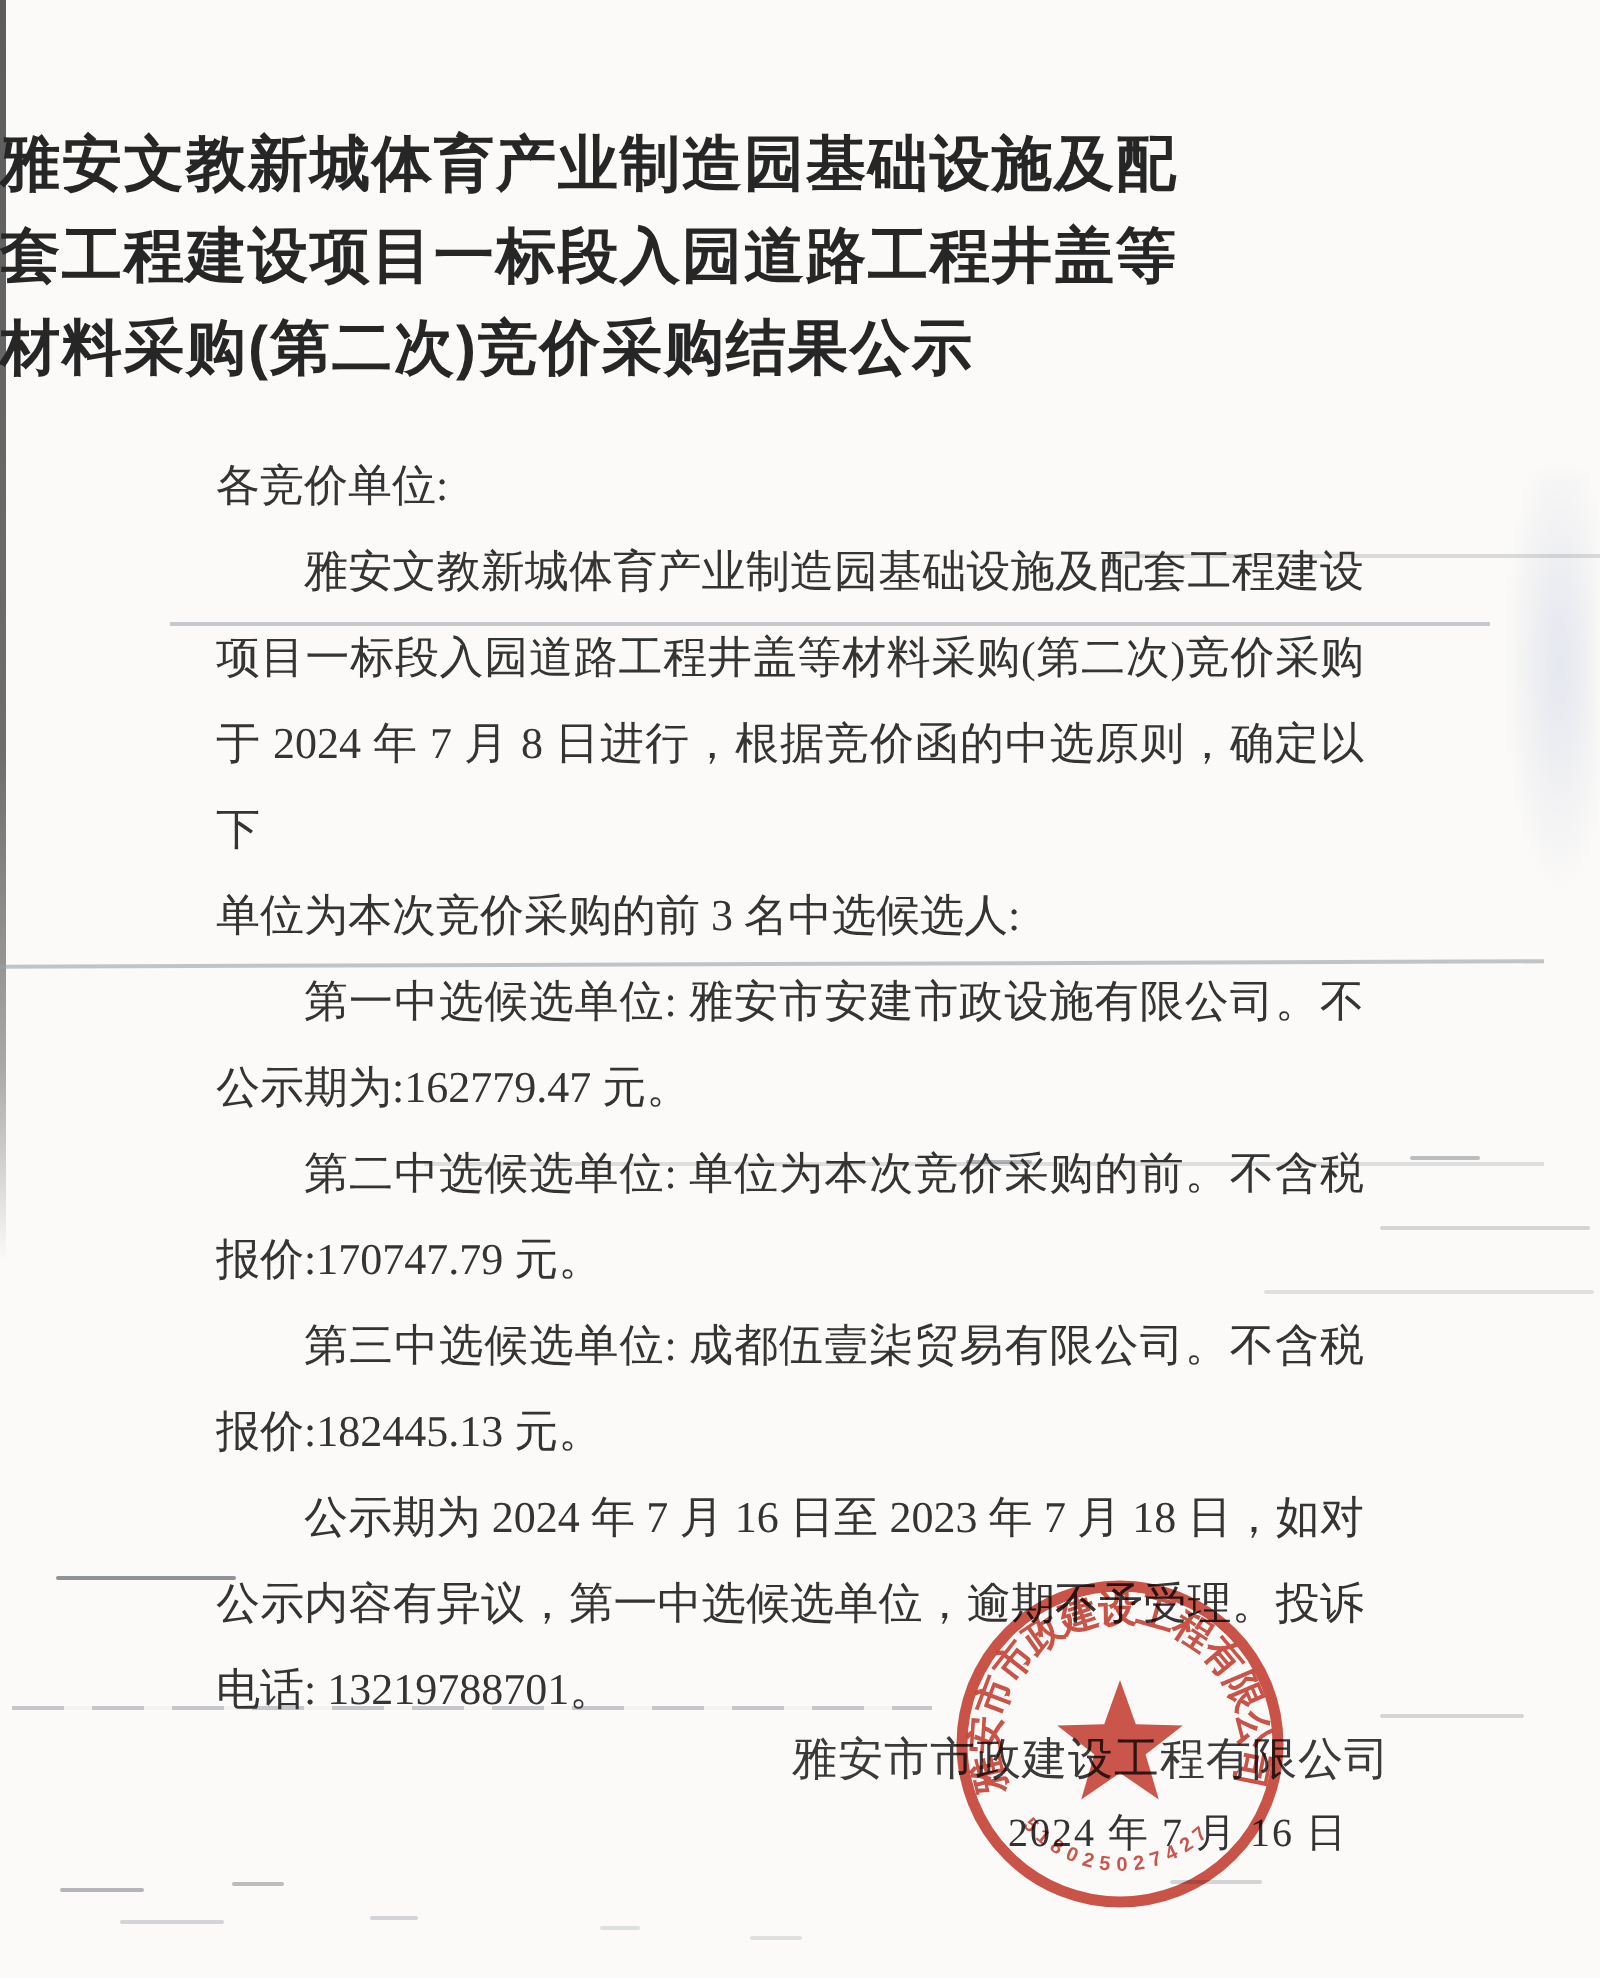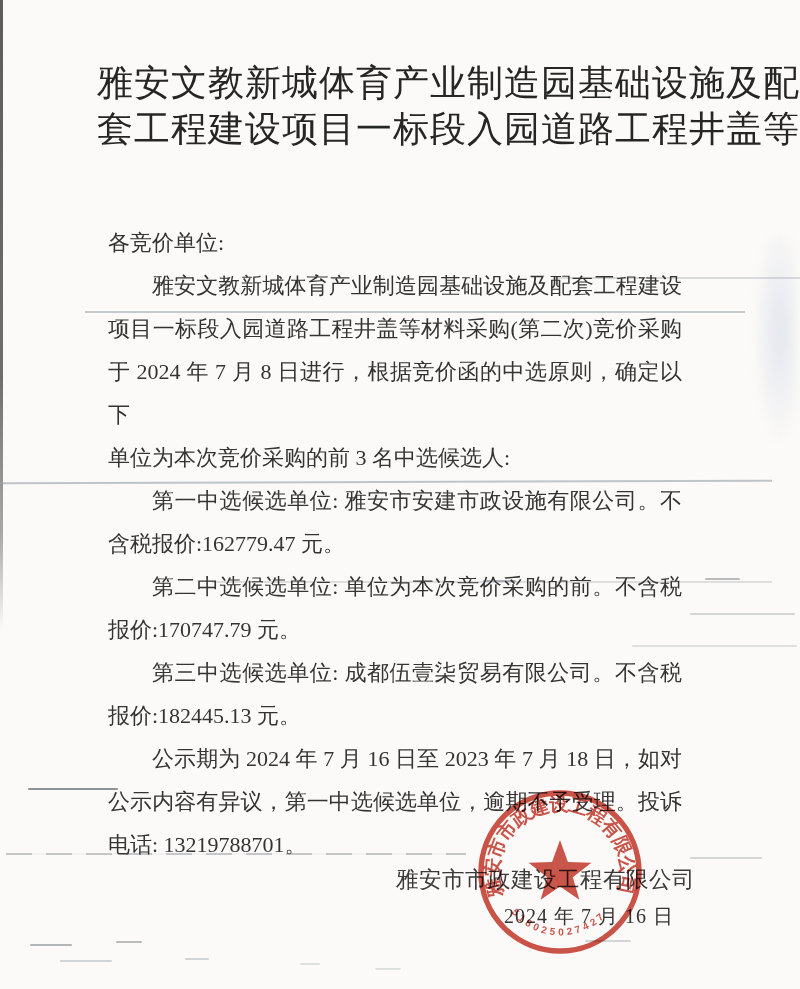--- a/index.html
+++ b/index.html
@@ -4,22 +4,22 @@
 <style>
   html,body{margin:0;padding:0;}
   body{background:#e9e9e9;font-family:"Liberation Serif","DejaVu Serif",serif;}
   .page{
     position:relative;width:800px;height:989px;margin:0 auto;
     background:#fbfaf8;overflow:hidden;color:#333;
   }
   
   .title{
     position:absolute;top:60px;left:0;width:800px;
-    text-align:right;font-family:"Liberation Sans","DejaVu Sans",sans-serif;
-    font-weight:400;font-size:36px;line-height:46px;color:#262626;
+    text-align:left;font-family:"Liberation Sans","DejaVu Sans",sans-serif;
+    font-weight:700;font-size:30px;line-height:46px;color:#262626;
     letter-spacing:1px;
   }
   
   .doc-body{
     position:absolute;top:221px;left:108px;width:574px;
     font-size:22px;line-height:43px;color:#343434;
   }
   .bline{white-space:nowrap;}
   .bline.ind{padding-left:44px;}
   .bline.fill{
@@ -80,30 +80,31 @@
     <div class="art dash" style="top:941px;left:116px;width:26px;opacity:.45;"></div>
     <div class="art fdash" style="top:960px;left:60px;width:52px;"></div>
     <div class="art fdash" style="top:958px;left:185px;width:24px;"></div>
     <div class="art fdash" style="top:963px;left:300px;width:20px;opacity:.35;"></div>
     <div class="art fdash" style="top:968px;left:375px;width:26px;opacity:.35;"></div>
   </div>
 
   <div class="title">
     <div>雅安文教新城体育产业制造园基础设施及配</div>
     <div>套工程建设项目一标段入园道路工程井盖等</div>
+    <div>材料采购(第二次)竞价采购结果公示</div>
   </div>
 
   <div class="doc-body">
       <div class="bline">各竞价单位:</div>
       <div class="bline ind fill">雅安文教新城体育产业制造园基础设施及配套工程建设</div>
       <div class="bline fill">项目一标段入园道路工程井盖等材料采购(第二次)竞价采购</div>
       <div class="bline fill">于 2024 年 7 月 8 日进行，根据竞价函的中选原则，确定以下</div>
       <div class="bline">单位为本次竞价采购的前 3 名中选候选人:</div>
       <div class="bline ind fill">第一中选候选单位: 雅安市安建市政设施有限公司。不</div>
-      <div class="bline">含税报价:162779.47 元。</div>
+      <div class="bline">公示期为:162779.47 元。</div>
       <div class="bline ind fill">第二中选候选单位: 单位为本次竞价采购的前。不含税</div>
       <div class="bline">报价:170747.79 元。</div>
       <div class="bline ind fill">第三中选候选单位: 成都伍壹柒贸易有限公司。不含税</div>
       <div class="bline">报价:182445.13 元。</div>
       <div class="bline ind fill">公示期为 2024 年 7 月 16 日至 2023 年 7 月 18 日，如对</div>
       <div class="bline fill">公示内容有异议，第一中选候选单位，逾期不予受理。投诉</div>
       <div class="bline">电话: 13219788701。</div>
     </div>
 
   <div class="company">雅安市市政建设工程有限公司</div>

